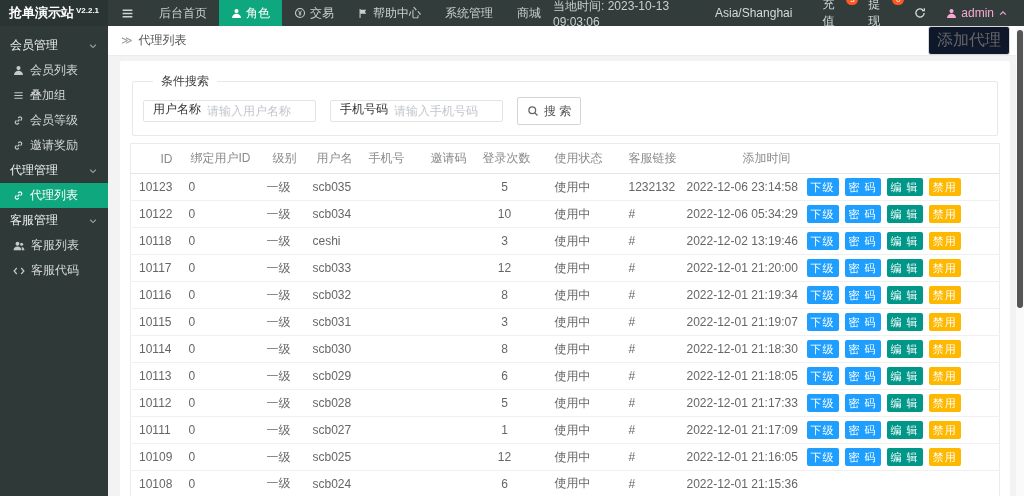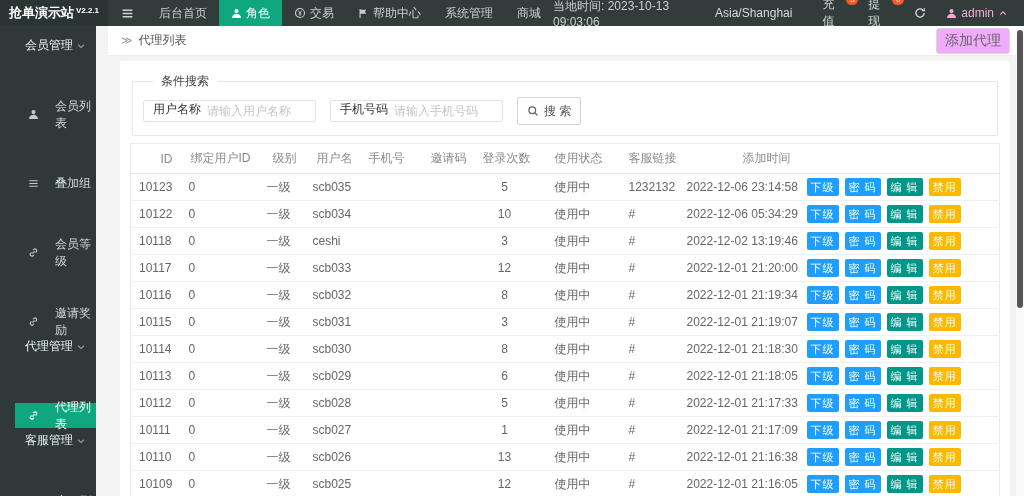--- a/index.html
+++ b/index.html
@@ -35,47 +35,47 @@
   .badge {
     position:absolute; top:-2px; right:-2px; background:var(--badge_red); color:#fff;
     font-size:8px; line-height:11px; min-width:12px; height:11px; border-radius:6px;
     text-align:center; padding:0 2px;
   }
   .nav-refresh { padding:0 12px; cursor:pointer; color:#d5dad9; }
   .nav-user { padding:0 8px; gap:4px; cursor:pointer; color:#f9a8d4; }
 
   
   .sidebar {
-    position:absolute; top:26px; left:0; width:96px; bottom:0;
-    background:var(--sidebar_bg); padding-top:7px; z-index:20;padding-left:15px;
+    position:absolute; top:26px; left:0; width:108px; bottom:0;
+    background:var(--sidebar_bg); padding-top:7px; z-index:20;
   }
   .side-group {
     height:25px; display:flex; align-items:center; justify-content:space-between;
     padding:0 10px; color:#eef1f0; cursor:pointer;
   }
   .side-group .icon { color:#9aa3a1; }
   .side-item {
-    height:25px; display:flex; align-items:center; gap:16px; padding-left:13px;
-    color:#d4d9d8; cursor:pointer;margin-top:44px;
+    height:25px; display:flex; align-items:center; gap:6px; padding-left:13px;
+    color:#d4d9d8; cursor:pointer;
   }
   .side-item .icon { color:#c3cac8; }
   .side-item.active { background:var(--accent); color:#fff; }
   .side-item.active .icon { color:#fff; }
 
   
   .main { position:absolute; left:108px; top:26px; right:0; bottom:0; overflow:hidden; }
   .breadcrumb-bar {
     height:30px; background:#fff; border-bottom:1px solid #ececec;
     display:flex; align-items:center; padding:0 14px 0 13px;
   }
   .crumb-mark { color:#999; margin-right:6px; font-size:11px; }
   .crumb-title { color:#555; }
   .add-btn {
-    margin-left:auto; background:#f0abfc; border:1px solid #d9d9d9; border-radius:3px;
-    color:#666; font-size:14px; padding:3px 8px; cursor:pointer; font-family:Liberation Sans, sans-serif;
+    margin-left:auto; background:#0f172a; border:1px solid #d9d9d9; border-radius:3px;
+    color:#666; font-size:16px; padding:3px 8px; cursor:pointer; font-family:Liberation Sans, sans-serif;
   }
   .content { padding:5px 14px 0 12px; }
   .card { background:#fff; border-radius:2px; padding:12px 10px 0 10px; min-height:420px; }
 
   
   fieldset.search {
     border:1px solid #e8e8e8; border-radius:2px; margin:0 2px 7px 2px;
     padding:7px 10px 10px 10px;
   }
   fieldset.search legend { margin-left:10px; padding:0 8px; color:#444; font-size:12px; }
@@ -498,33 +498,20 @@
               <td>scb027</td>
               <td></td>
               <td></td>
               <td class="c-center">1</td>
               <td class="status-txt pad-extra">使用中</td>
               <td class="pad-extra">#</td>
               <td>2022-12-01 21:17:09</td>
               <td><button class="btn btn-blue">下级</button><button class="btn btn-blue">密 码</button><button class="btn btn-green">编 辑</button><button class="btn btn-warn">禁用</button></td>
             </tr>
             <tr>
-              <td>10110</td>
-              <td>0</td>
-              <td>一级</td>
-              <td>scb026</td>
-              <td></td>
-              <td></td>
-              <td class="c-center">13</td>
-              <td class="status-txt pad-extra">使用中</td>
-              <td class="pad-extra">#</td>
-              <td>2022-12-01 21:16:38</td>
-              <td><button class="btn btn-blue">下级</button><button class="btn btn-blue">密 码</button><button class="btn btn-green">编 辑</button><button class="btn btn-warn">禁用</button></td>
-            </tr>
-            <tr>
               <td>10109</td>
               <td>0</td>
               <td>一级</td>
               <td>scb025</td>
               <td></td>
               <td></td>
               <td class="c-center">12</td>
               <td class="status-txt pad-extra">使用中</td>
               <td class="pad-extra">#</td>
               <td>2022-12-01 21:16:05</td>

